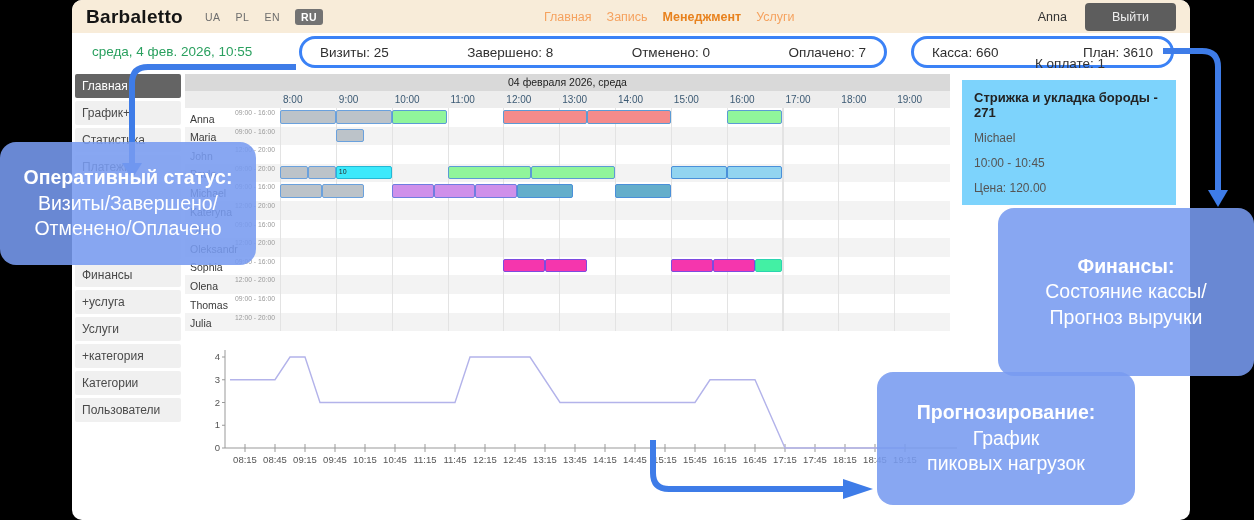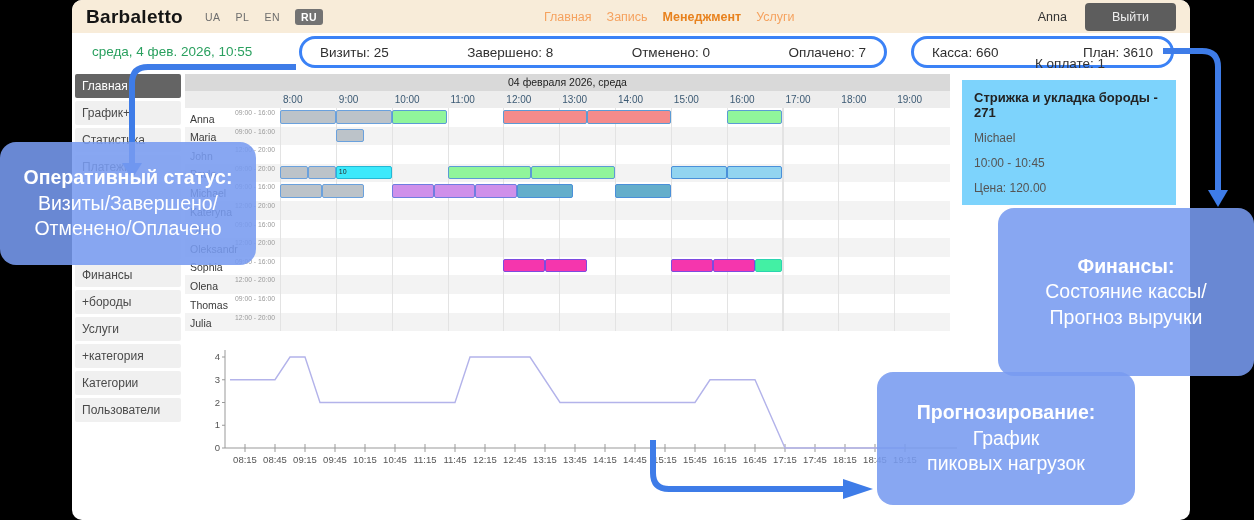--- a/index.html
+++ b/index.html
@@ -115,21 +115,21 @@
 
   <div class="sidebar">
       <div class="sb-item active">Главная</div>
       <div class="sb-item">График+</div>
       <div class="sb-item">Статистика</div>
       <div class="sb-item">Платежи</div>
       <div class="sb-item">&nbsp;</div>
       <div class="sb-item">&nbsp;</div>
       <div class="sb-item">&nbsp;</div>
       <div class="sb-item">Финансы</div>
-      <div class="sb-item">+бороды</div>
+      <div class="sb-item">+услуга</div>
       <div class="sb-item">Услуги</div>
       <div class="sb-item">+категория</div>
       <div class="sb-item">Категории</div>
       <div class="sb-item">Пользователи</div>
     </div>
 
   <div class="schedule">
     <div class="sched-date">04 февраля 2026, среда</div>
     <div class="sched-times">
         <span></span>

